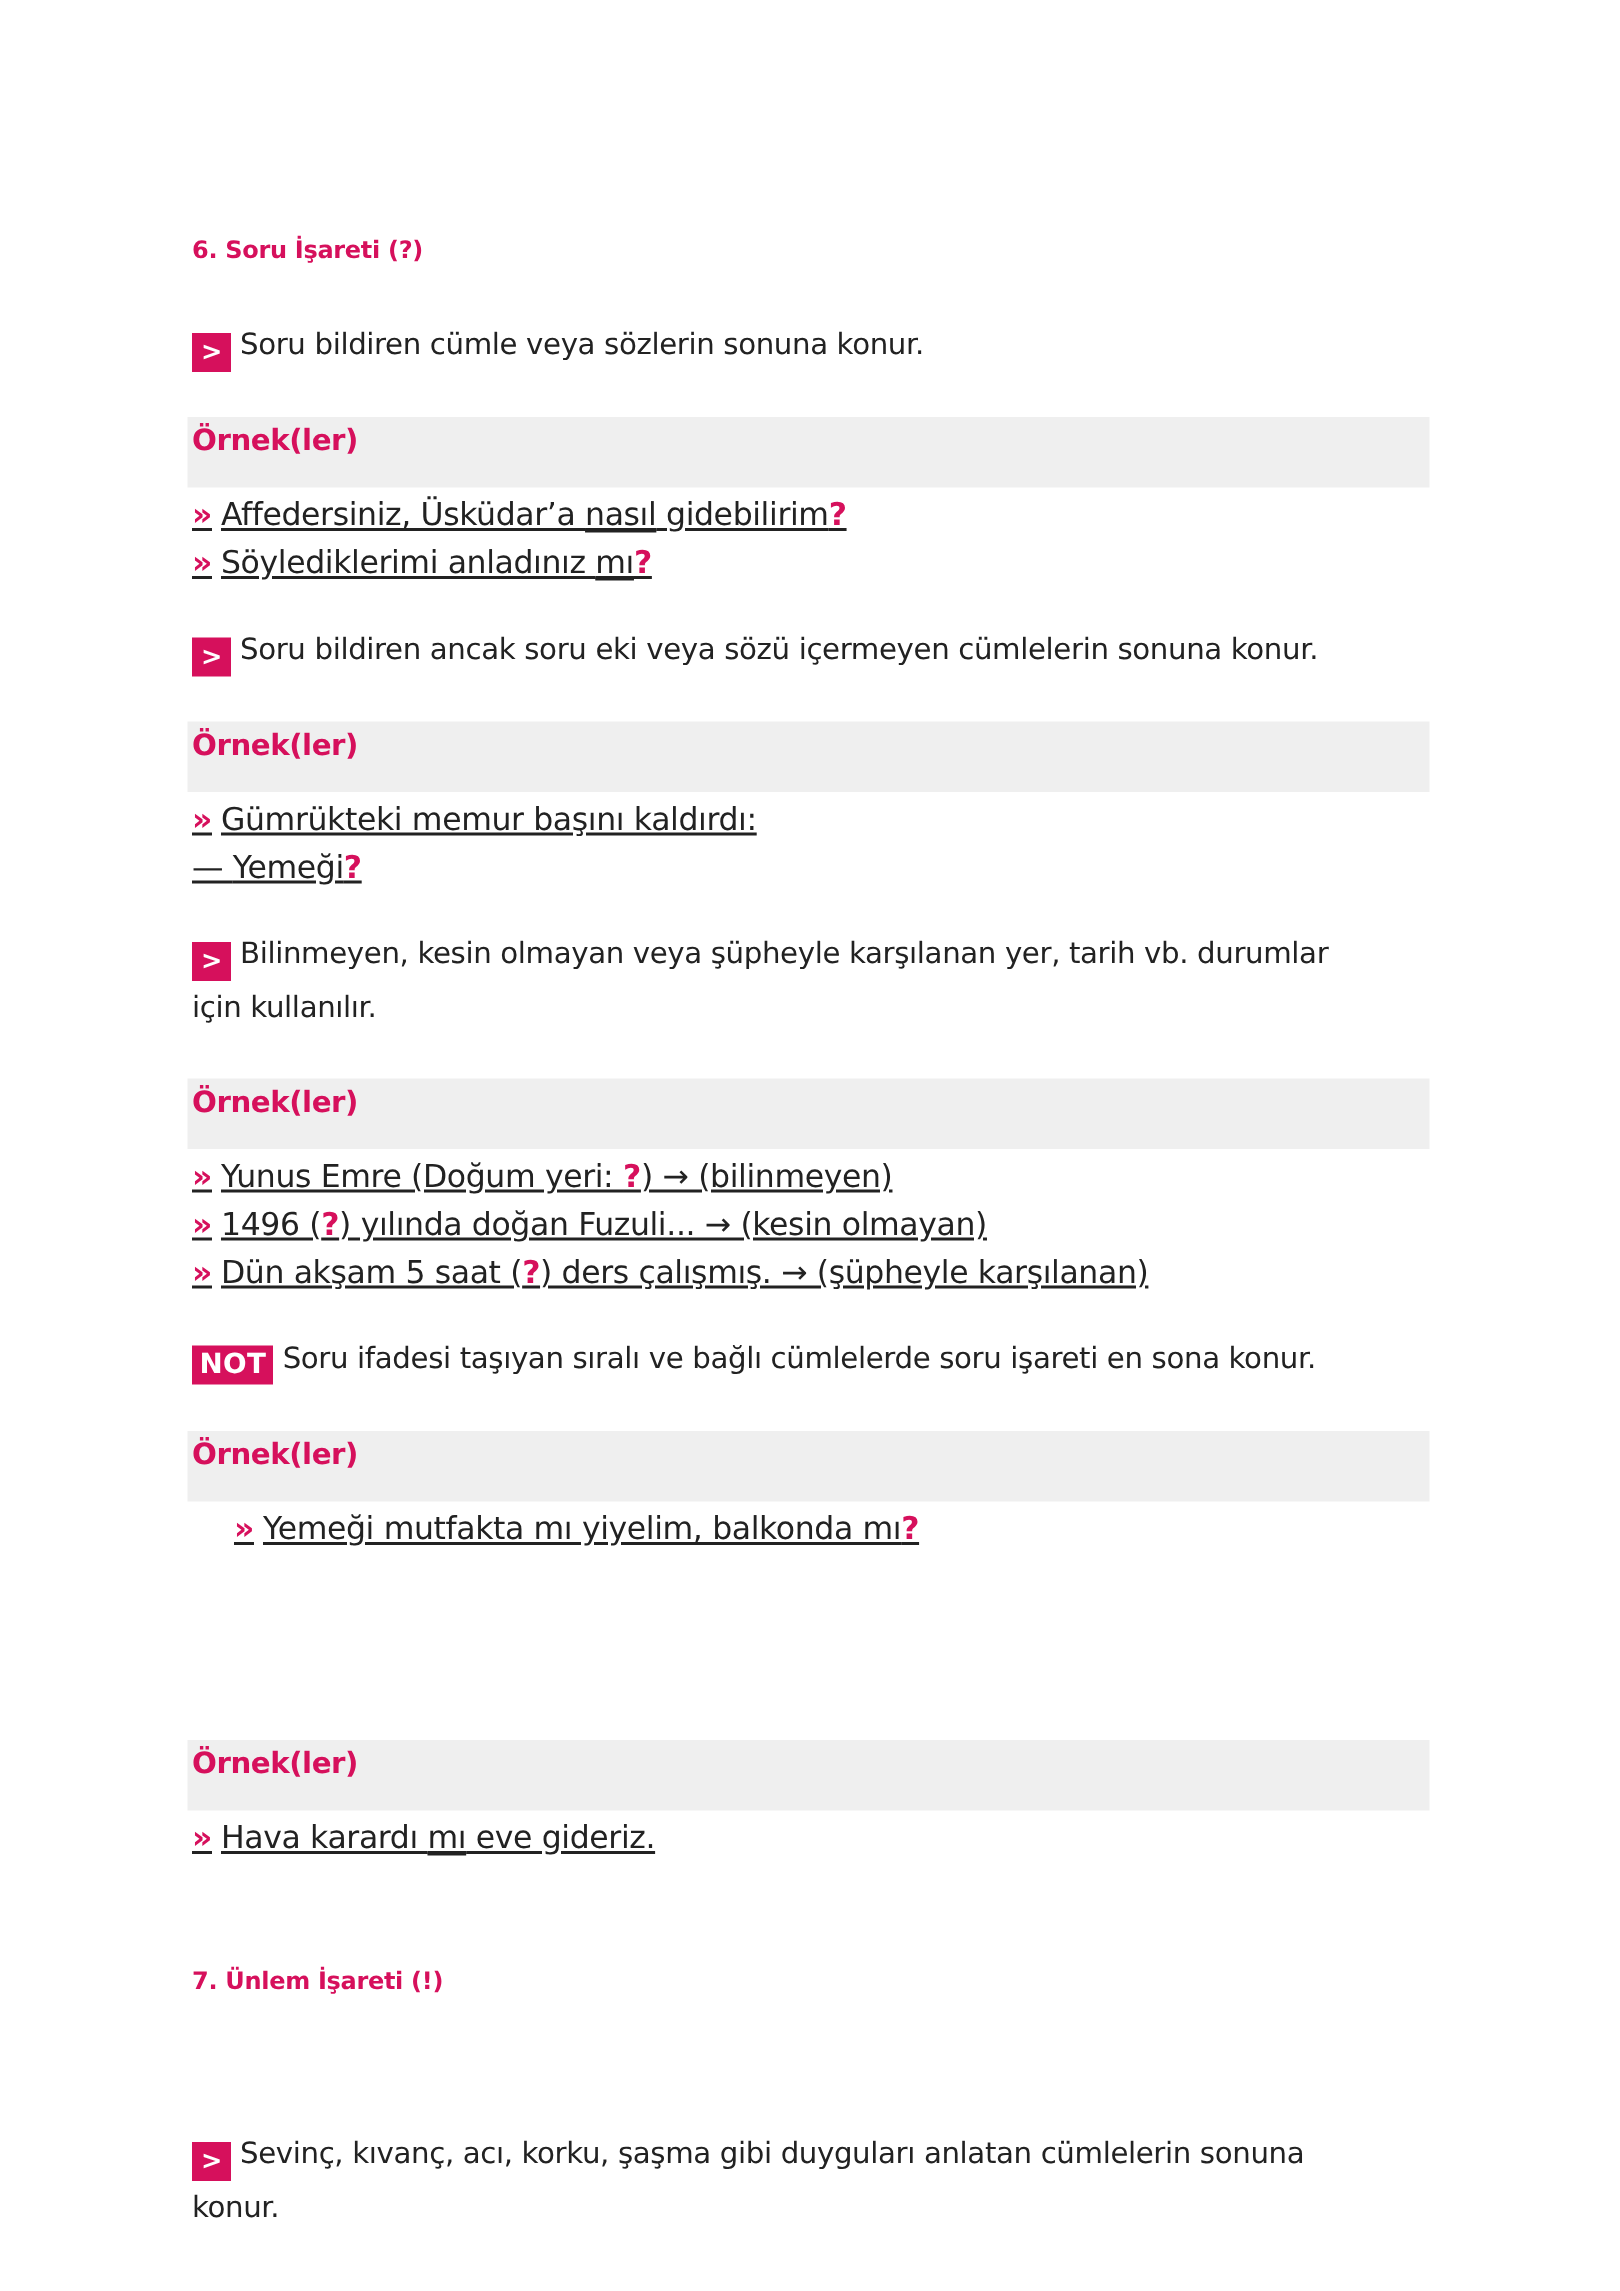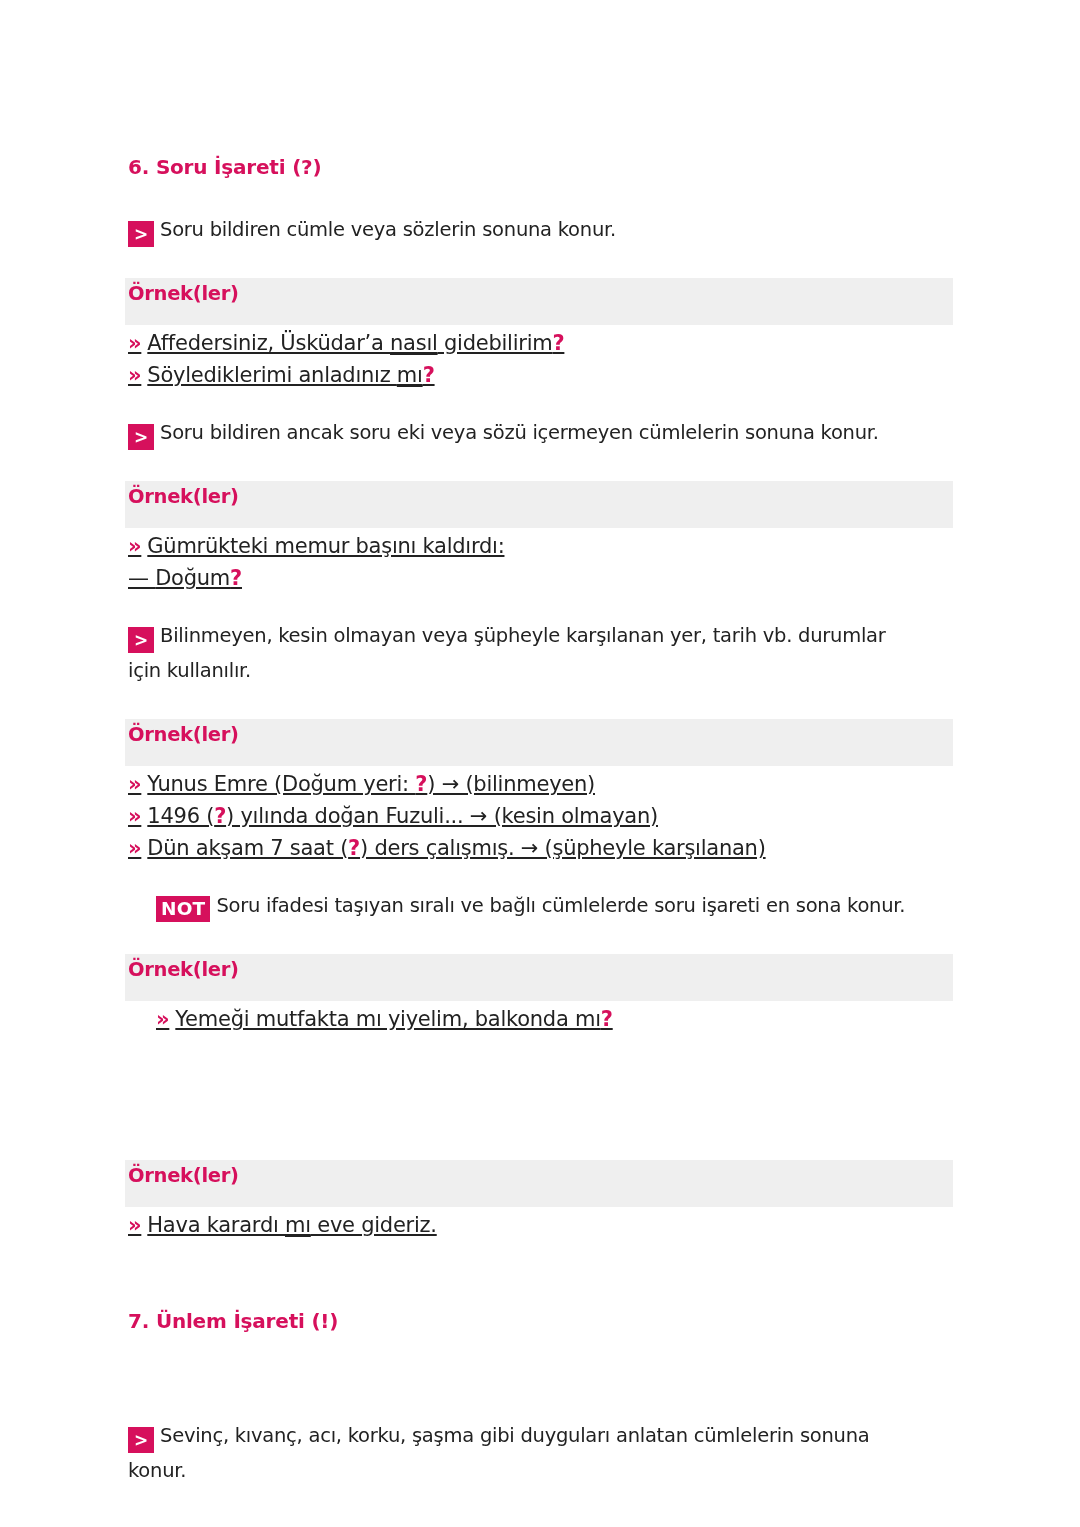--- a/index.html
+++ b/index.html
@@ -4,21 +4,21 @@
 <style>
   html, body { margin: 0; padding: 0; background: #ffffff; }
   body {
     width: 1080px; height: 1527px; position: relative; overflow: hidden;
     font-family: "DejaVu Sans", "Liberation Sans", sans-serif;
     color: #222222;
   }
   .page { position: absolute; left: 0; top: 0; width: 1080px; height: 1527px; }
   .abs { position: absolute; }
   .heading {
-    left: 128px; font-size: 20px; font-weight: bold; color: #d6105c;
+    left: 128px; font-size: 16px; font-weight: bold; color: #d6105c;
     white-space: nowrap; line-height: 24px; letter-spacing: -0.2px;
   }
   .para {
     left: 128px; width: 800px; font-size: 19.5px; line-height: 35px;
     color: #222222; letter-spacing: -0.25px;
   }
   .arrow-box {
     display: inline-block; width: 26px; height: 26px; background: #d6105c;
     color: #fff; font-weight: bold; font-size: 17px; line-height: 26px;
     text-align: center; vertical-align: -4px; margin-right: 6px;
@@ -68,41 +68,41 @@
     <span class="arrow-box">&gt;</span><span>Soru bildiren ancak soru eki veya sözü içermeyen cümlelerin sonuna konur.</span>
   </div>
 
   <div class="abs example-box" style="top:481px;">
     <span class="example-label">Örnek(ler)</span>
   </div>
   <div class="abs ex-line" style="top:530px;">
     <span class="bullet">»</span><span>Gümrükteki memur başını kaldırdı:</span>
   </div>
   <div class="abs ex-line" style="top:562px;">
-    <span>— </span><span>Doğum</span><span class="qm">?</span>
+    <span>— </span><span>Yemeği</span><span class="qm">?</span>
   </div>
 
   <div class="abs para" style="top:618px; width:790px;">
     <span class="arrow-box">&gt;</span><span>Bilinmeyen, kesin olmayan veya şüpheyle karşılanan yer, tarih vb. durumlar için kullanılır.</span>
   </div>
 
   <div class="abs example-box" style="top:719px;">
     <span class="example-label">Örnek(ler)</span>
   </div>
   <div class="abs ex-line" style="top:768px;">
     <span class="bullet">»</span><span>Yunus Emre (Doğum yeri: </span><span class="qm">?</span><span>) → (bilinmeyen)</span>
   </div>
   <div class="abs ex-line" style="top:800px;">
     <span class="bullet">»</span><span>1496 (</span><span class="qm">?</span><span>) yılında doğan Fuzuli... → (kesin olmayan)</span>
   </div>
   <div class="abs ex-line" style="top:832px;">
-    <span class="bullet">»</span><span>Dün akşam 7 saat (</span><span class="qm">?</span><span>) ders çalışmış. → (şüpheyle karşılanan)</span>
+    <span class="bullet">»</span><span>Dün akşam 5 saat (</span><span class="qm">?</span><span>) ders çalışmış. → (şüpheyle karşılanan)</span>
   </div>
 
-  <div class="abs para" style="top:888px;margin-left:28px;">
+  <div class="abs para" style="top:888px;">
     <span class="badge">NOT</span><span>Soru ifadesi taşıyan sıralı ve bağlı cümlelerde soru işareti en sona konur.</span>
   </div>
 
   <div class="abs example-box" style="top:954px;">
     <span class="example-label">Örnek(ler)</span>
   </div>
   <div class="abs ex-line" style="top:1003px;margin-left:28px;">
     <span class="bullet">»</span><span>Yemeği mutfakta mı yiyelim, balkonda mı</span><span class="qm">?</span>
   </div>
 

